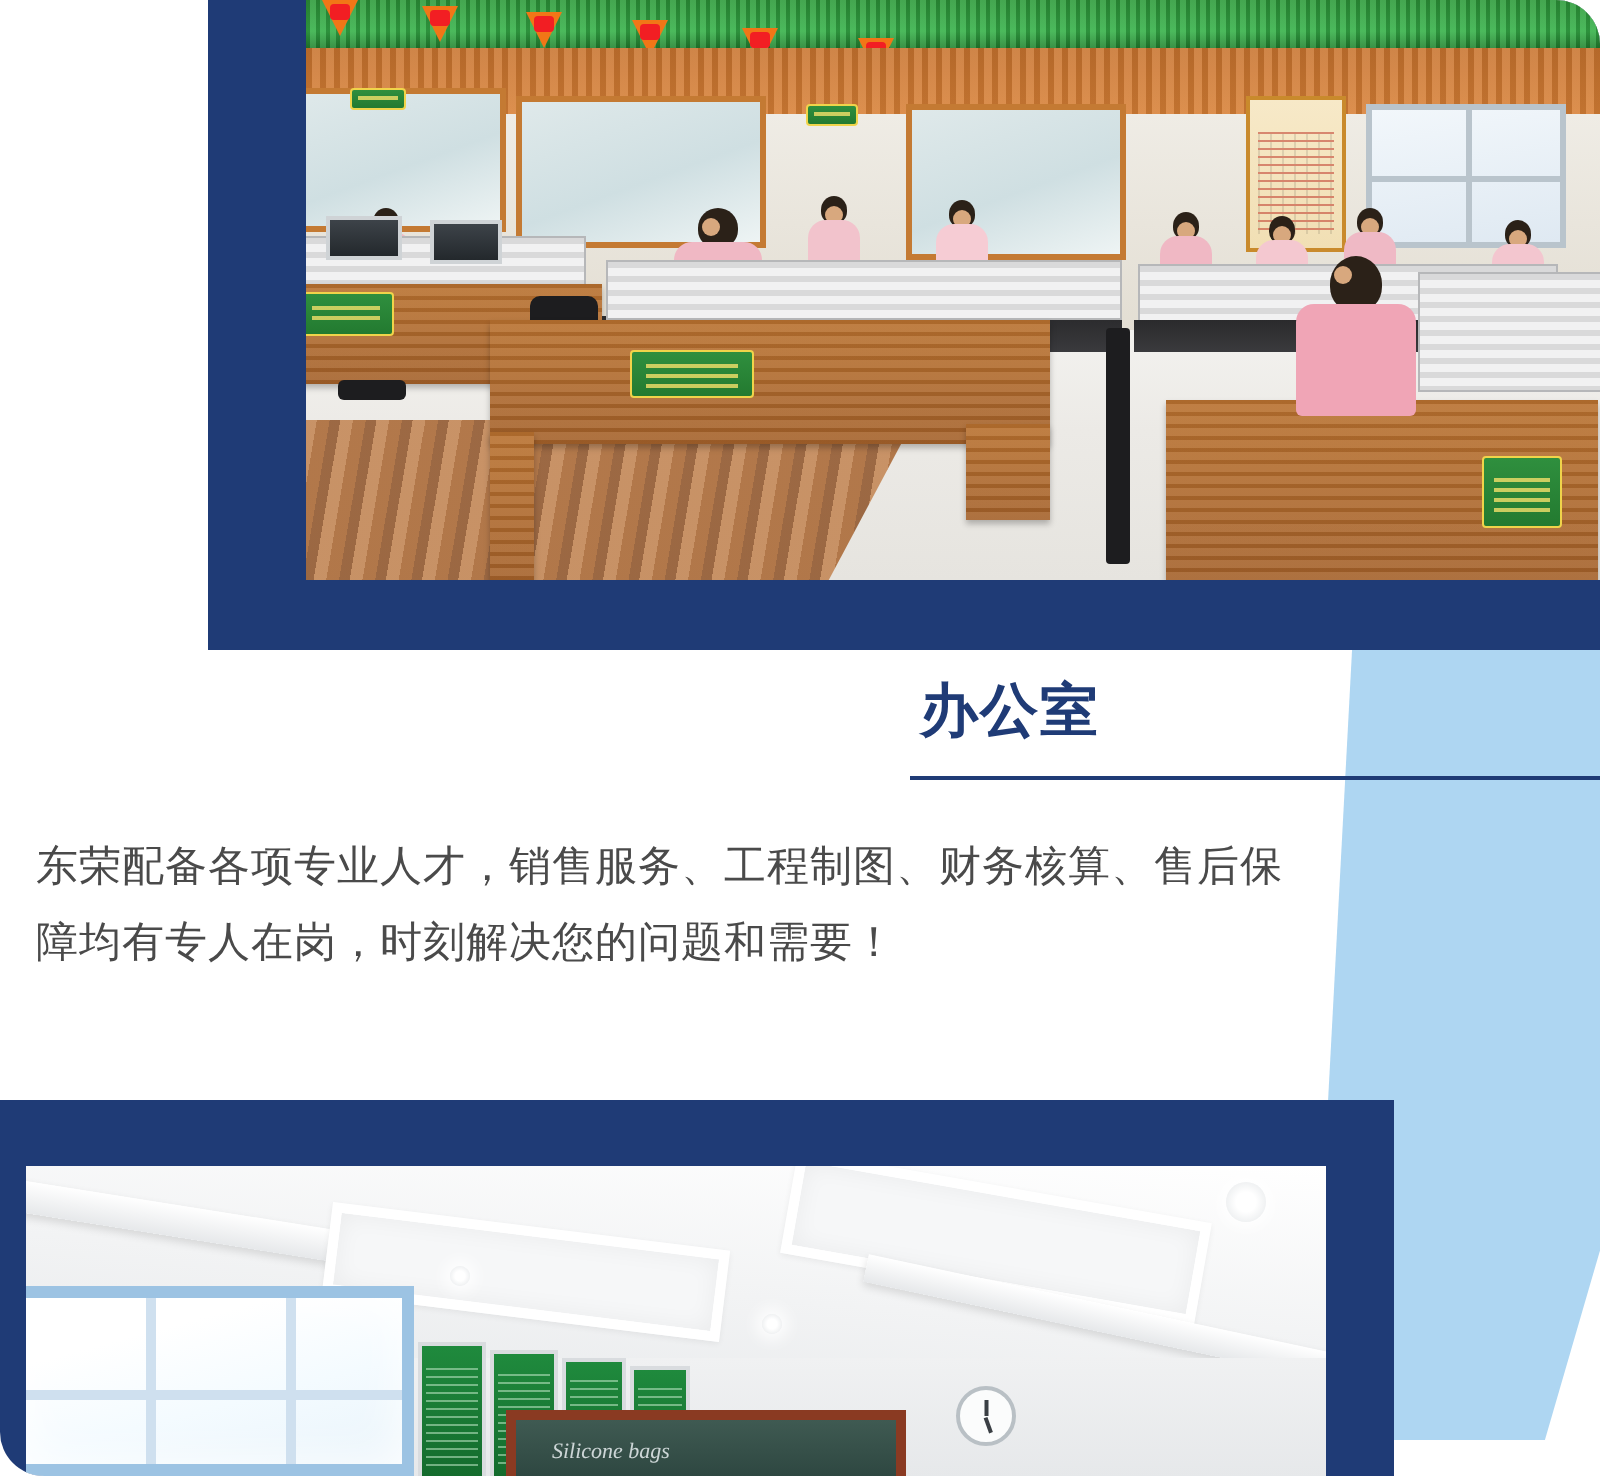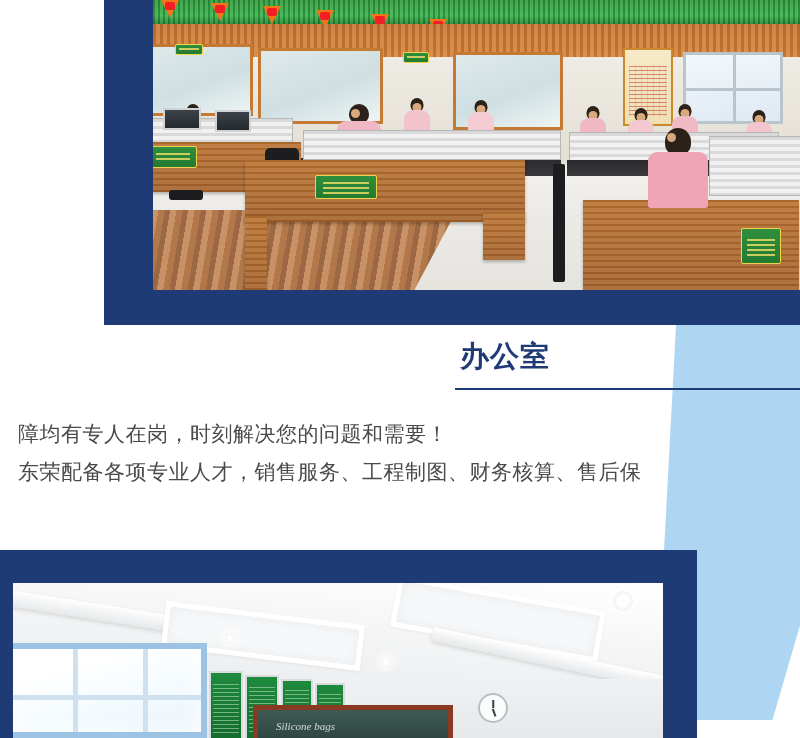--- a/index.html
+++ b/index.html
@@ -9,20 +9,21 @@
   }
   body {
     font-family: "Liberation Sans", "DejaVu Sans", sans-serif;
   }
   #page {
     position: relative;
     width: 800px;
     height: 738px;
     overflow: hidden;
     background: #ffffff;
+    border-radius: 22px;
   }
 
   
   .shape-lightblue-panel {
     position: absolute;
     left: 655px;
     top: 325px;
     width: 145px;
     height: 395px;
     background: var(--lightblue, #AED6F2);
@@ -393,22 +394,22 @@
     </div>
     <div class="po-partition" style="left:556px; top:136px; width:96px; height:60px;"></div>
     <div class="po-sign" style="left:588px; top:228px; width:40px; height:36px;"></div>
     <div class="po-chair" style="left:400px; top:164px; width:12px; height:118px; border-radius:2px;"></div>
   </div>
 
   <div class="section-title" style="color: rgb(31, 59, 118);">办公室</div>
   <div class="title-rule" style="background: rgb(31, 59, 118);"></div>
 
   <div class="body-copy" style="color: rgb(74, 74, 74);">
+    <p>东荣配备各项专业人才，销售服务、工程制图、财务核算、售后保</p>
     <p>障均有专人在岗，时刻解决您的问题和需要！</p>
-    <p>东荣配备各项专业人才，销售服务、工程制图、财务核算、售后保</p>
   </div>
 
   <div class="bottom-frame" style="background: rgb(31, 59, 118);"></div>
 
   <div class="photo-room">
     <div class="pr-ceiling"></div>
 
     <div class="pr-beam" style="left:-10px; top:6px; width:230px; height:16px; transform:rotate(9deg); transform-origin:left center;"></div>
     <div class="pr-coffer" style="left:150px; top:30px; width:200px; height:46px; transform:rotate(7deg);"></div>
     <div class="pr-coffer" style="left:380px; top:10px; width:210px; height:52px; transform:rotate(10deg);"></div>

